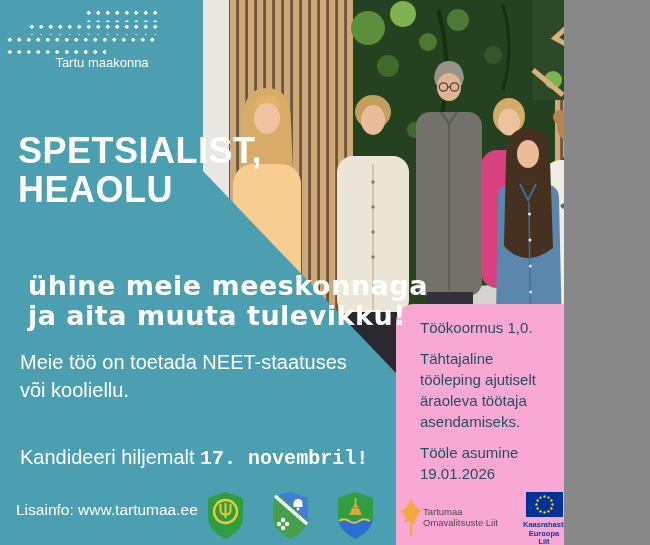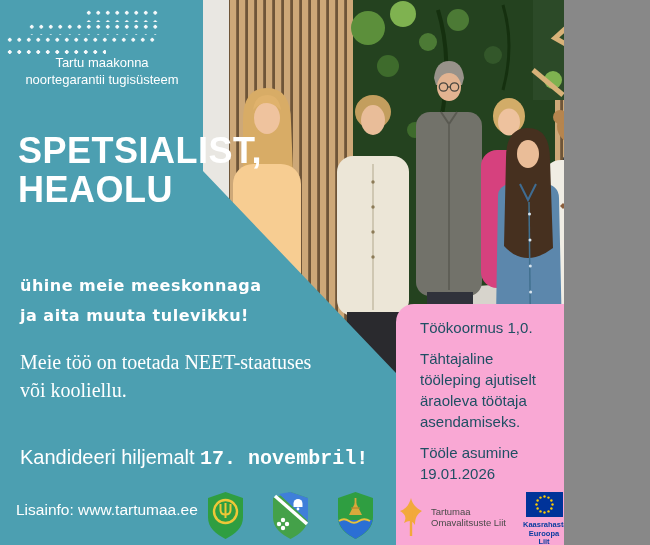--- a/index.html
+++ b/index.html
@@ -28,30 +28,30 @@
   .dots-w{position:absolute;z-index:4;
     background-image:radial-gradient(circle,rgba(255,255,255,.95) 1.6px,transparent 1.9px);
     background-size:9.5px 9.5px;}
   .dots-n{position:absolute;z-index:5;
     background-image:radial-gradient(circle,#1e3b66 1.15px,transparent 1.4px);
     background-size:6.3px 6.3px;}
   
   .txt{position:absolute;z-index:6;color:#fff;}
   .badge{left:0;top:54px;width:204px;text-align:center;font-size:13px;line-height:17px;}
   .title{left:18px;top:132px;font-size:36px;line-height:38.5px;font-weight:bold;letter-spacing:.5px;}
-  .subtitle{left:20px;top:271px;font-family:"DejaVu Sans","Liberation Sans",sans-serif;
-    font-size:16px;line-height:30px;font-weight:bold;letter-spacing:.5px;}
-  .bodytxt{left:20px;top:348px;font-size:20px;line-height:28px;font-family:Liberation Serif, serif;}
+  .subtitle{left:28px;top:271px;font-family:"DejaVu Sans","Liberation Sans",sans-serif;
+    font-size:27px;line-height:30px;font-weight:bold;letter-spacing:.5px;}
+  .bodytxt{left:20px;top:348px;font-size:20px;line-height:28px;}
   .deadline{left:20px;top:446px;font-size:20px;}
   .deadline b{font-family:Liberation Mono, monospace;}
   .contact{left:16px;top:501px;font-size:15.5px;}
   
   .shields{position:absolute;left:206px;top:491px;z-index:6;display:flex;gap:26px;}
   
-  .logo-tartumaa{position:absolute;left:399px;top:497px;z-index:6;display:flex;align-items:center;gap:8px;}
+  .logo-tartumaa{position:absolute;left:399px;top:497px;z-index:6;display:flex;align-items:center;gap:0;}
   .logo-tartumaa .t{font-size:9.5px;line-height:11.5px;color:#4a4a4a;}
   .logo-eu{position:absolute;left:523px;top:492px;z-index:6;width:42px;text-align:center;}
   .logo-eu .t{font-size:7.5px;line-height:8.5px;color:#0a3da0;font-weight:bold;margin-top:4px;}
   .logo-ee{position:absolute;left:597px;top:489px;z-index:6;width:42px;text-align:center;}
   .logo-ee .t{font-size:7px;line-height:8px;color:#666;margin-top:2px;}
 </style>
 </head>
 <body>
 
 <div class="poster">
@@ -183,21 +183,20 @@
     <div class="dots-w" style="left:5px;top:47px;width:101px;height:10px;"></div>
   </div>
 
   <div>
     <div class="dots-n" style="left:592px;top:283px;width:57px;height:26px;"></div>
     <div class="dots-n" style="left:617px;top:309px;width:32px;height:30px;"></div>
   </div>
 
   <div class="txt badge">
     <div>Tartu maakonna</div>
-    <div>noortegarantii tugisüsteem</div>
   </div>
 
   <div class="txt title">
     <div>SPETSIALIST,</div>
     <div>HEAOLU</div>
   </div>
 
   <div class="txt subtitle">
     <div>ühine meie meeskonnaga</div>
     <div>ja aita muuta tulevikku!</div>

